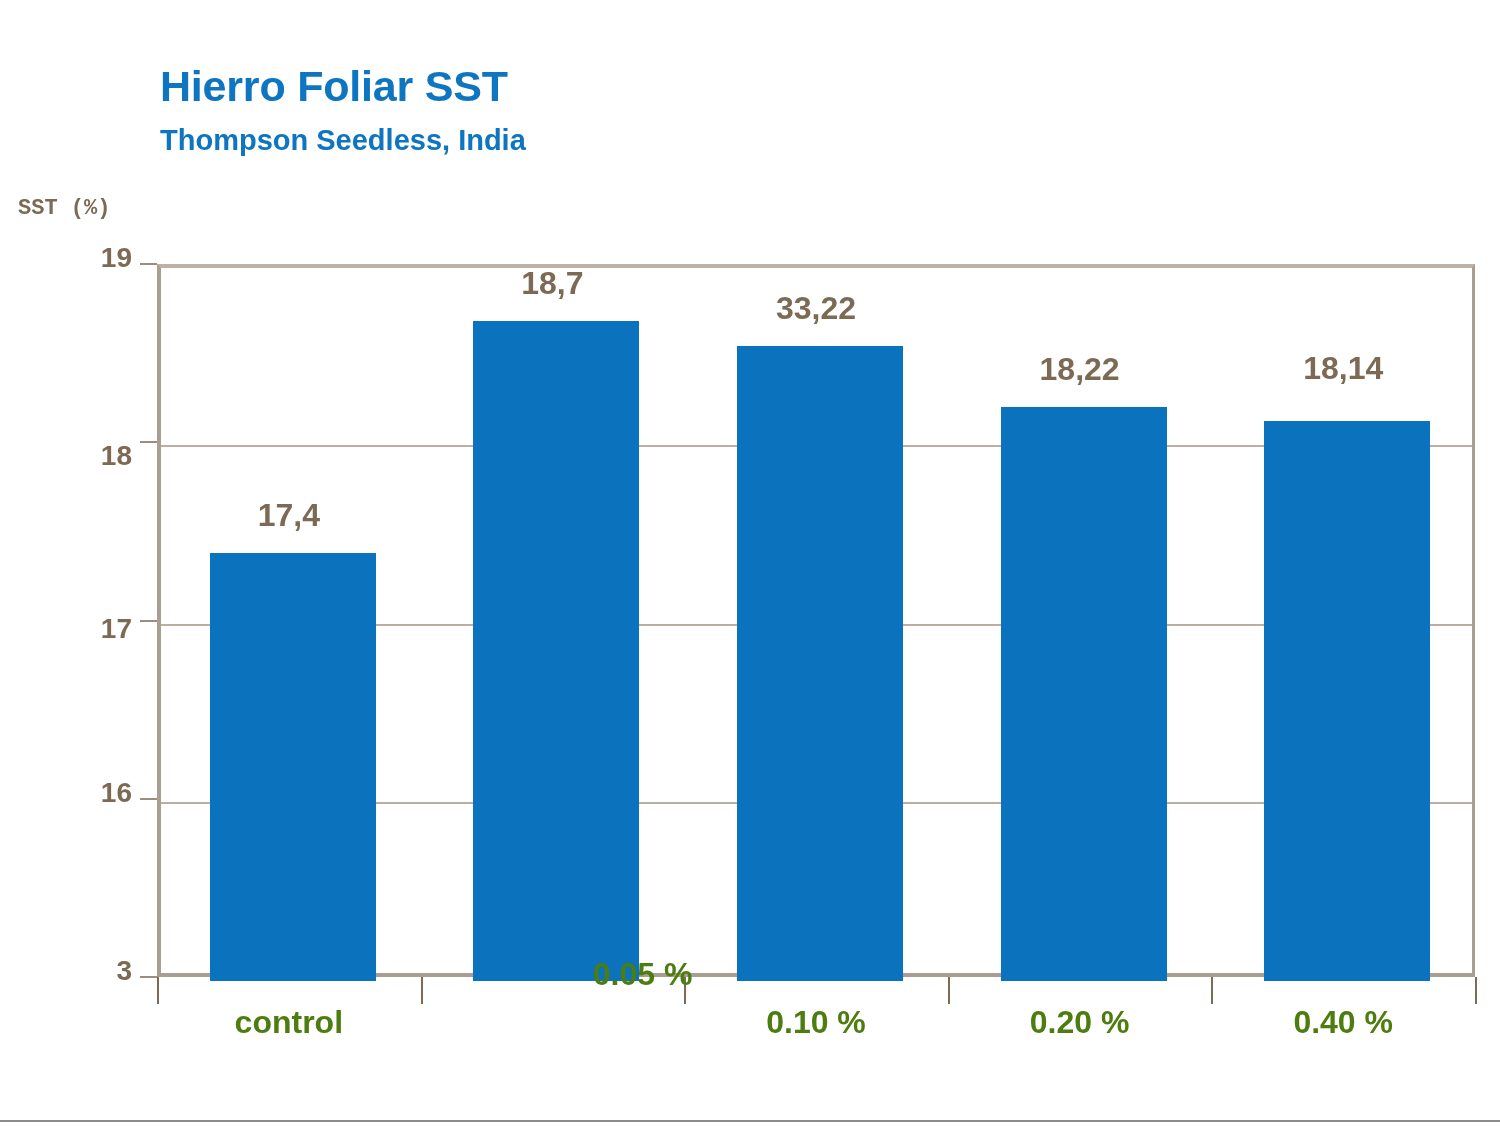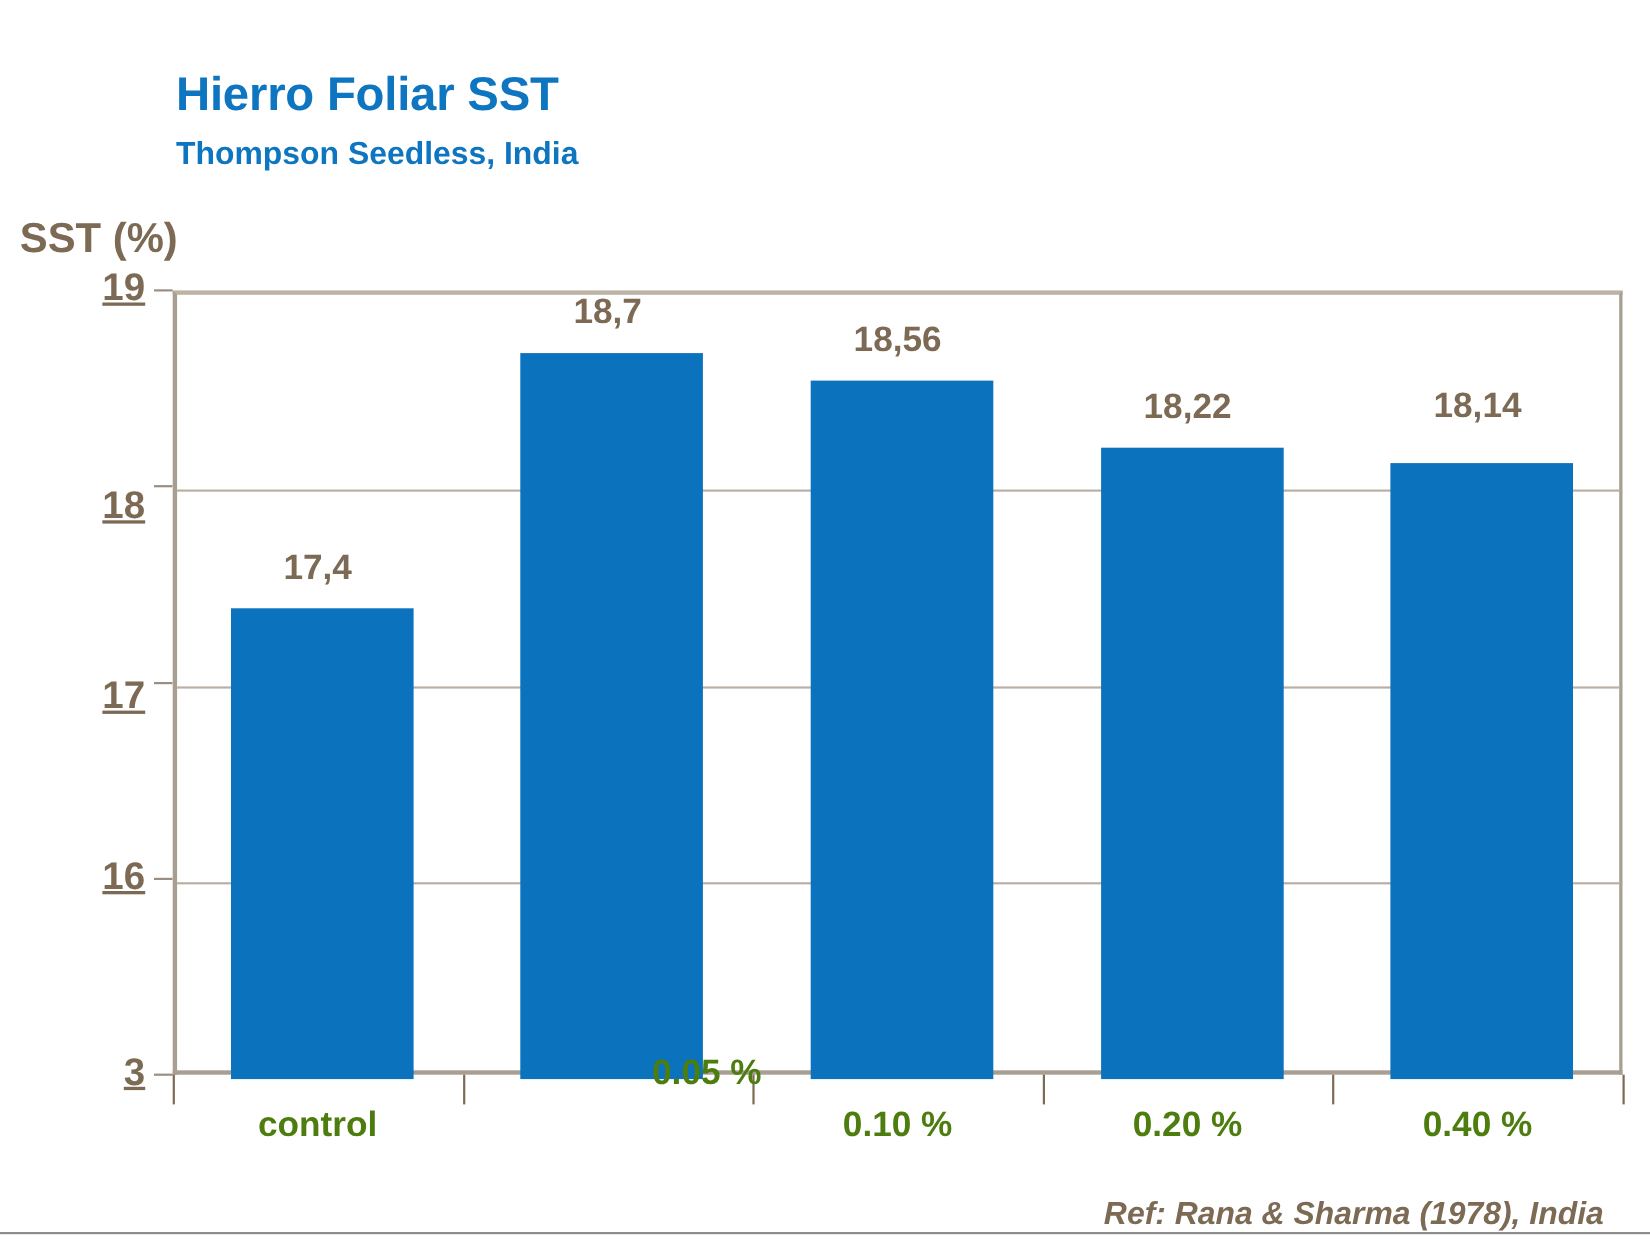--- a/index.html
+++ b/index.html
@@ -37,24 +37,25 @@
     font-weight: bold;
     color: #0E75C1;
     white-space: nowrap;
   }
 
   
   #y-axis-title {
     position: absolute;
     left: 18px;
     top: 196px;
-    font-size: 38px;
-    font-weight: bold;
-    color: #7D6A55;
-    white-space: nowrap;
+    font-size: 22px;
+    font-weight: bold;
+    color: #7D6A55;
+    white-space: nowrap;
+    font-family: Liberation Mono, monospace;
   }
 
   
   #plot-area {
     position: absolute;
     left: 157px;
     top: 264px;
     width: 1318px;
     height: 713px;
     box-sizing: border-box;
@@ -74,26 +75,25 @@
 
   
   .y-tick-mark {
     position: absolute;
     width: 17px;
     height: 2px;
     background: #9B8E80;
   }
   .y-tick-label {
     position: absolute;
-    font-size: 35px;
+    font-size: 28px;
     font-weight: bold;
     color: #7D6A55;
     text-align: right;
     width: 90px;
-    text-decoration: underline;
   }
 
   
   .x-tick-mark {
     position: absolute;
     width: 2px;
     height: 27px;
     background: #7D6A55;
   }
   .x-tick-label {
@@ -181,28 +181,27 @@
       <div class="x-tick-mark" style="left: 157px; top: 977px;"></div>
       <div class="x-tick-mark" style="left: 420.6px; top: 977px;"></div>
       <div class="x-tick-mark" style="left: 684.2px; top: 977px;"></div>
       <div class="x-tick-mark" style="left: 947.8px; top: 977px;"></div>
       <div class="x-tick-mark" style="left: 1211.4px; top: 977px;"></div>
       <div class="x-tick-mark" style="left: 1475px; top: 977px;"></div>
     </div>
   <div id="bar-values">
       <div class="bar-value" style="left: 168.8px; top: 497.2px; width: 240px;">17,4</div>
       <div class="bar-value" style="left: 432.4px; top: 265.475px; width: 240px;">18,7</div>
-      <div class="bar-value" style="left: 696px; top: 290.43px; width: 240px;">18,56</div>
+      <div class="bar-value" style="left: 696px; top: 290.43px; width: 240px;">33,22</div>
       <div class="bar-value" style="left: 959.6px; top: 351.035px; width: 240px;">18,22</div>
       <div class="bar-value" style="left: 1223.2px; top: 350px; width: 240px;">18,14</div>
     </div>
   <div id="x-labels">
       <div class="x-tick-label" style="left: 148.8px; top: 1004px; width: 280px;">control</div>
       <div class="x-tick-label" style="left: 412.4px; top: 956px; width: 280px; text-align: right;">0.05 %</div>
       <div class="x-tick-label" style="left: 676px; top: 1004px; width: 280px;">0.10 %</div>
       <div class="x-tick-label" style="left: 939.6px; top: 1004px; width: 280px;">0.20 %</div>
       <div class="x-tick-label" style="left: 1203.2px; top: 1004px; width: 280px;">0.40 %</div>
     </div>
 
-  <div id="ref-note">Ref: Rana &amp; Sharma (1978), India</div>
   <div id="bottom-rule"></div>
 
 </div>
 
 </body></html>

